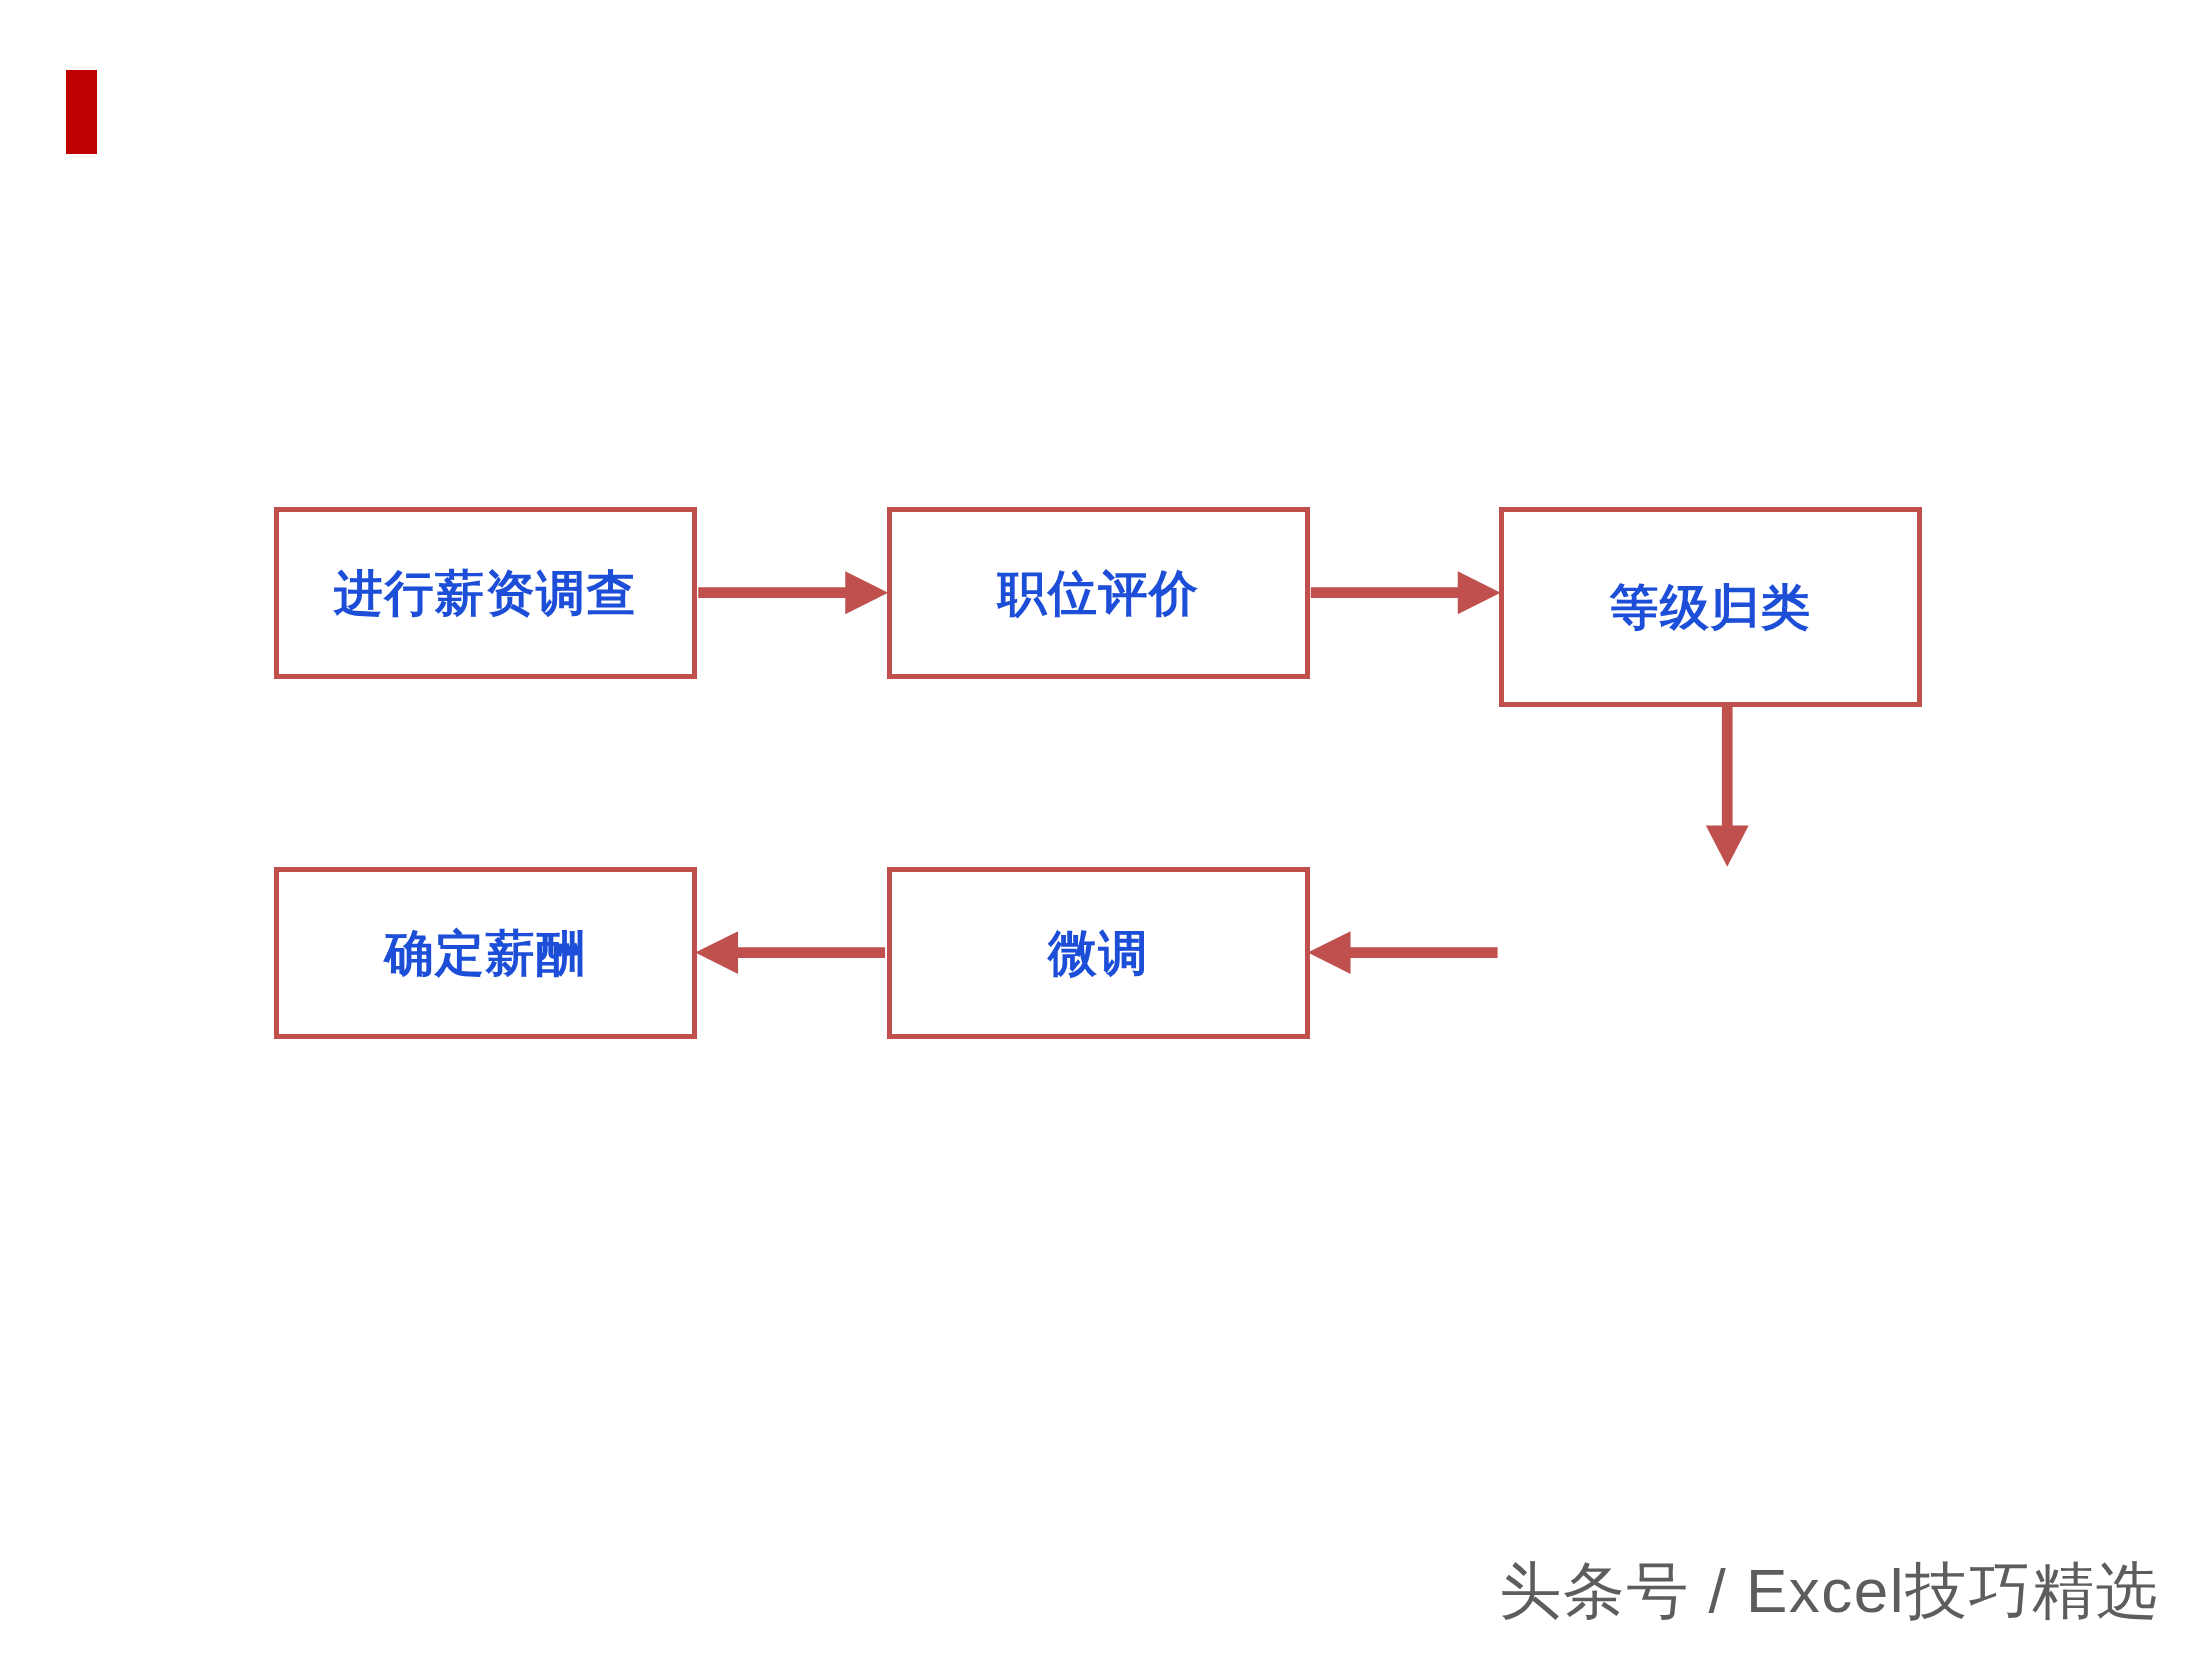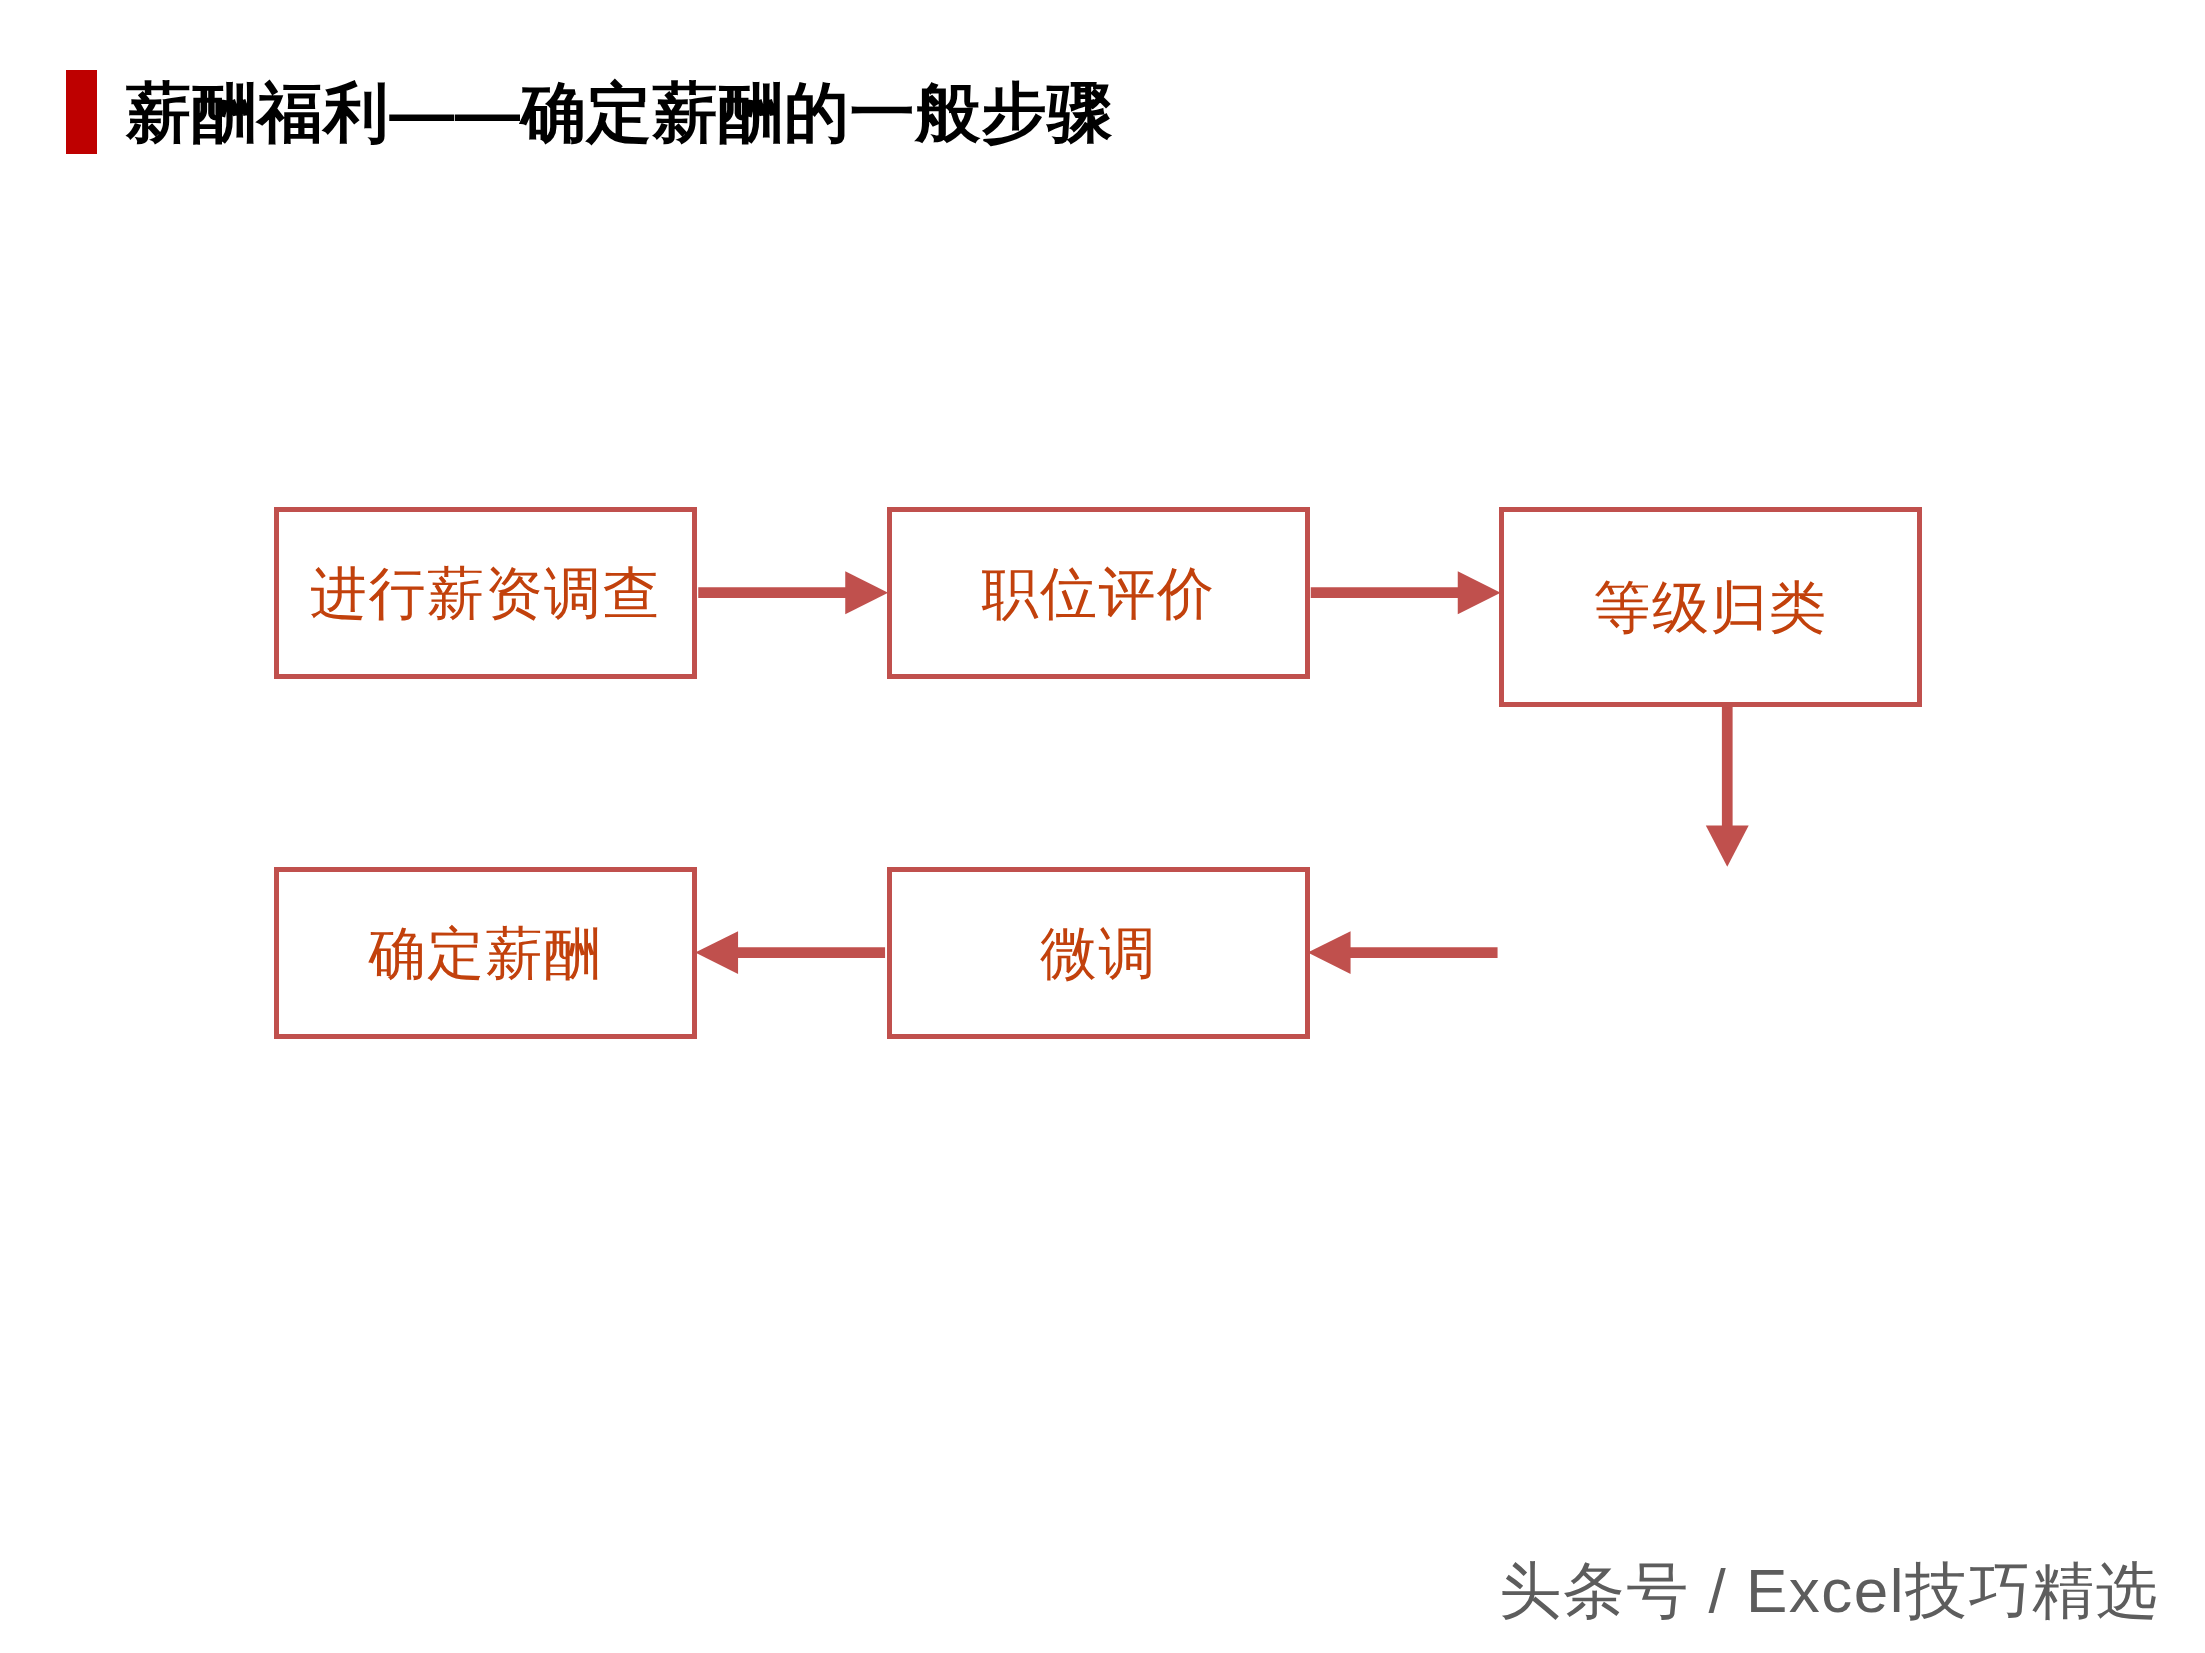--- a/index.html
+++ b/index.html
@@ -53,24 +53,24 @@
     position: absolute;
     border: 5.4px solid #C0504D;
     background: #ffffff;
     box-sizing: border-box;
     display: flex;
     align-items: center;
     justify-content: center;
   }
   .node-label {
     font-family: "Liberation Serif", "DejaVu Serif", serif;
-    font-weight: 400;
-    font-size: 57px;
+    font-weight: 700;
+    font-size: 49px;
     line-height: 1;
-    color: #c2410c;
+    color: #1d4ed8;
     letter-spacing: 1.5px;
     white-space: nowrap;
   }
 
   
   .n1 { left: 274px;  top: 507px;  width: 423px; height: 172px; }
   .n2 { left: 887px; top: 507px;  width: 423px; height: 172px; align-items: center; }
   .n3 { left: 1499px; top: 507px;  width: 423px; height: 200px; }
   .n4 { left: 274px;  top: 867px; width: 423px; height: 172px; }
   .n5 { left: 887px; top: 867px; width: 423px; height: 172px; }
@@ -96,21 +96,20 @@
     letter-spacing: 1.5px;
     white-space: nowrap;
     text-shadow: 1.5px 1.5px 0 #ffffff;
   }
 </style>
 </head>
 <body>
 
 <div class="title-row">
   <div class="title-accent"></div>
-  <div class="title-text">薪酬福利——确定薪酬的一般步骤</div>
 </div>
 
 <div class="flow">
 
   <svg class="arrow-svg" viewBox="0 0 2880 2160" xmlns="http://www.w3.org/2000/svg">
 
     <g>
       <line x1="912" y1="774" x2="1118" y2="774" stroke="#C0504D" stroke-width="14"></line>
       <polygon points="1160,774 1104,746 1104,802" fill="#C0504D"></polygon>
     </g>

